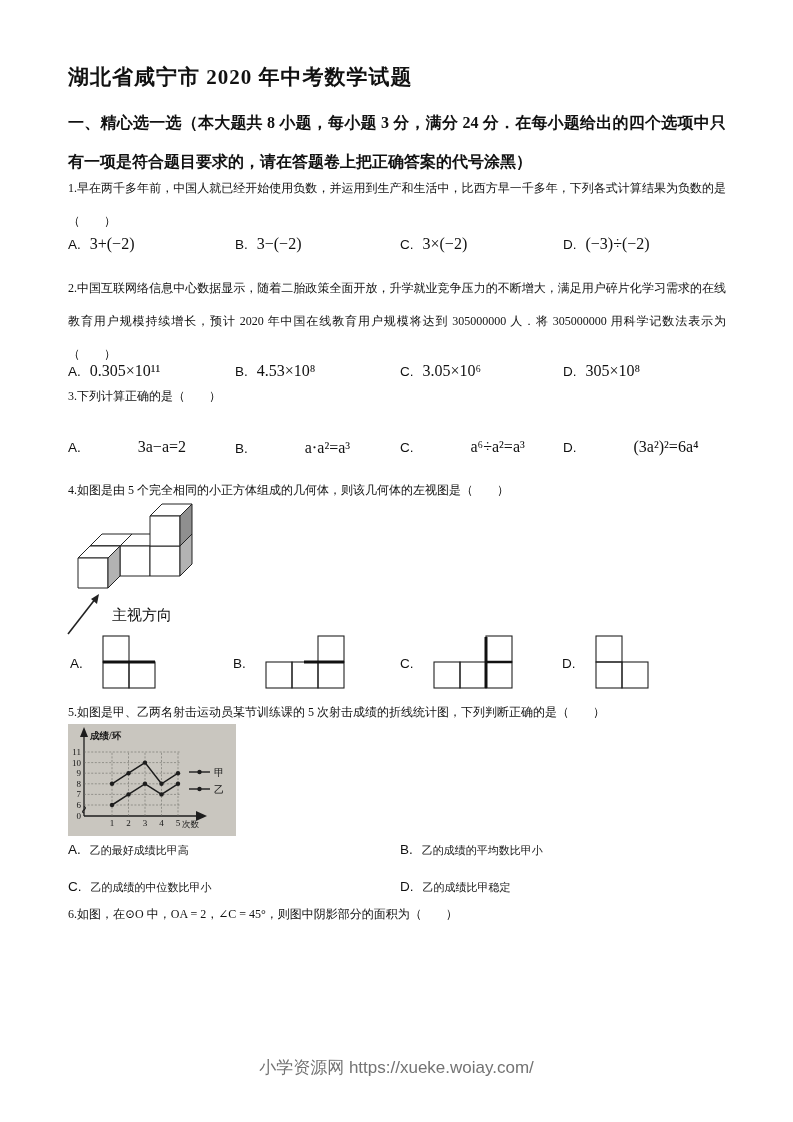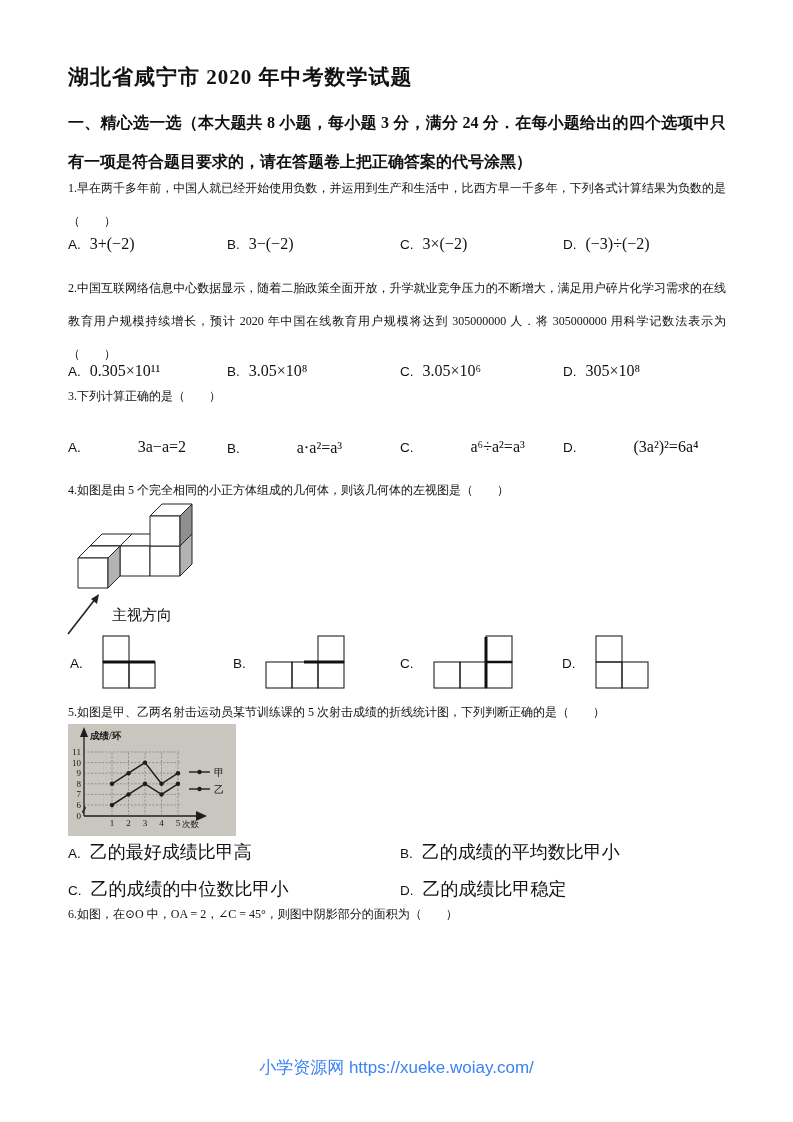--- a/index.html
+++ b/index.html
@@ -16,32 +16,32 @@
   #q4-text{top:474px;}
   #q5-text{top:696px;}
   #q6-text{top:898px;}
   .optrow{position:absolute;left:68px;width:658px;height:30px;}
   #q1-opts{top:235px;}
   #q2-opts{top:362px;}
   #q3-opts{top:438px;}
   #q5-opts-1{top:840px;}
   #q5-opts-2{top:870px;margin-top:7px;}
   .opt{position:absolute;white-space:nowrap;}
-  .c1{left:0;} .c2{left:159px;} .c3{left:332px;} .c4{left:495px;}
+  .c1{left:0;} .c2{left:167px;} .c3{left:332px;} .c4{left:495px;}
   .opt-label{font-family:"Liberation Sans","DejaVu Sans",sans-serif;font-size:13.5px;margin-right:9px;}
   .opt-math{font-size:16px;}
   .italic-math .opt-math{margin-left:48px;}
-  .opt-cn{font-size:18px;}
+  .opt-cn{font-size:11px;}
   .q4row{position:absolute;left:68px;top:626px;width:658px;height:74px;}
   .q4opt{position:absolute;display:flex;align-items:center;gap:9px;}
   .q4opt svg{background:#fff;}
   #chart-box{left:68px;top:724px;width:168px;height:112px;background:#c9c6bf;}
   #arrow-label{left:112px;top:606px;font-size:15px;}
   .footer{position:absolute;top:1056px;left:0;width:793px;text-align:center;font-size:17px;
-          color:#3b82f6;font-family:"Liberation Sans","DejaVu Sans",sans-serif;}
+          color:#737373;font-family:"Liberation Sans","DejaVu Sans",sans-serif;}
 </style>
 </head>
 <body>
 
 <div class="page">
 
   <div class="block title">湖北省咸宁市 2020 年中考数学试题</div>
 
   <div class="block heading">一、精心选一选（本大题共 8 小题，每小题 3 分，满分 24 分．在每小题给出的四个选项中只有一项是符合题目要求的，请在答题卷上把正确答案的代号涂黑）</div>
 
@@ -49,21 +49,21 @@
   <div class="optrow" id="q1-opts">
     <span class="opt c1"><span class="opt-label">A.</span><span class="opt-math">3+(−2)</span></span>
     <span class="opt c2"><span class="opt-label">B.</span><span class="opt-math">3−(−2)</span></span>
     <span class="opt c3"><span class="opt-label">C.</span><span class="opt-math">3×(−2)</span></span>
     <span class="opt c4"><span class="opt-label">D.</span><span class="opt-math">(−3)÷(−2)</span></span>
   </div>
 
   <div class="block qtext" id="q2-text">2.中国互联网络信息中心数据显示，随着二胎政策全面开放，升学就业竞争压力的不断增大，满足用户碎片化学习需求的在线教育用户规模持续增长，预计 2020 年中国在线教育用户规模将达到 305000000 人．将 305000000 用科学记数法表示为（　　）</div>
   <div class="optrow" id="q2-opts">
     <span class="opt c1"><span class="opt-label">A.</span><span class="opt-math">0.305×10¹¹</span></span>
-    <span class="opt c2"><span class="opt-label">B.</span><span class="opt-math">3.05×10⁸</span></span>
+    <span class="opt c2"><span class="opt-label">B.</span><span class="opt-math">4.53×10⁸</span></span>
     <span class="opt c3"><span class="opt-label">C.</span><span class="opt-math">3.05×10⁶</span></span>
     <span class="opt c4"><span class="opt-label">D.</span><span class="opt-math">305×10⁸</span></span>
   </div>
 
   <div class="block qtext" id="q3-text">3.下列计算正确的是（　　）</div>
   <div class="optrow italic-math" id="q3-opts">
     <span class="opt c1"><span class="opt-label">A.</span><span class="opt-math">3a−a=2</span></span>
     <span class="opt c2"><span class="opt-label">B.</span><span class="opt-math">a⋅a²=a³</span></span>
     <span class="opt c3"><span class="opt-label">C.</span><span class="opt-math">a⁶÷a²=a³</span></span>
     <span class="opt c4"><span class="opt-label">D.</span><span class="opt-math">(3a²)²=6a⁴</span></span>

